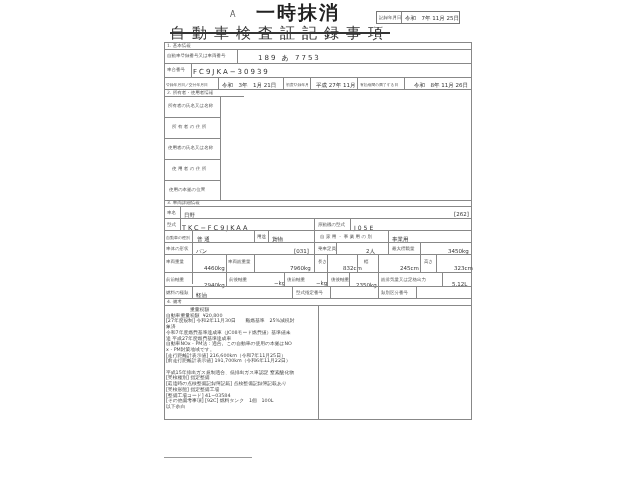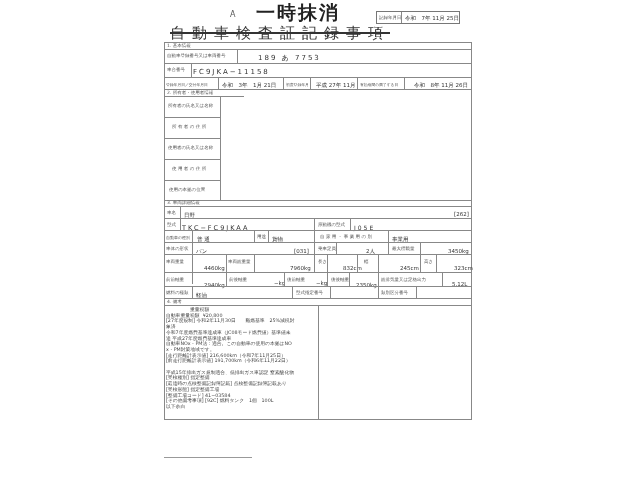--- a/index.html
+++ b/index.html
@@ -36,21 +36,21 @@
 <span class="abs tiny" style="left:167px;top:43px;">1. 基本情報</span>
 <div class="hl" style="left:164px;top:49px;width:308px;"></div>
 
 <span class="abs tiny" style="left:167px;top:53px;">自動車登録番号又は車両番号</span>
 <div class="vl" style="left:237px;top:49px;height:14px;"></div>
 <span class="abs val" style="left:258px;top:53px;">189 あ 7753</span>
 <div class="hl" style="left:164px;top:63px;width:308px;"></div>
 
 <span class="abs tiny" style="left:167px;top:67px;">車台番号</span>
 <div class="vl" style="left:191px;top:63px;height:14px;"></div>
-<span class="abs val" style="left:193px;top:68px;">FC9JKA−11158</span>
+<span class="abs val" style="left:193px;top:68px;">FC9JKA−30939</span>
 <div class="hl" style="left:164px;top:77px;width:308px;"></div>
 
 <span class="abs tiny" style="left:166px;top:82px;font-size:3.8px;">登録年月日／交付年月日</span>
 <div class="vl" style="left:218px;top:77px;height:12px;"></div>
 <span class="abs valsm" style="left:222px;top:82px;">令和　3年　1月 21日</span>
 <div class="vl" style="left:283px;top:77px;height:12px;"></div>
 <span class="abs tiny" style="left:286px;top:82px;font-size:3.8px;">初度登録年月</span>
 <div class="vl" style="left:310px;top:77px;height:12px;"></div>
 <span class="abs valsm" style="left:316px;top:82px;">平成 27年 11月</span>
 <div class="vl" style="left:357px;top:77px;height:12px;"></div>

